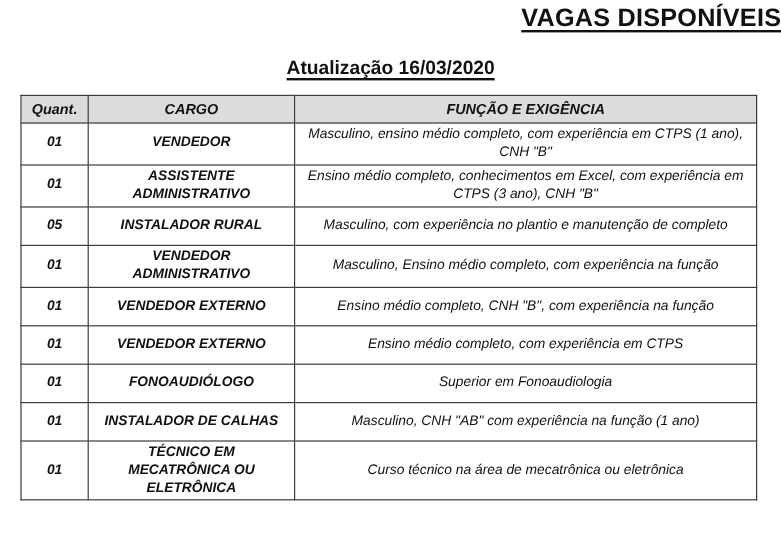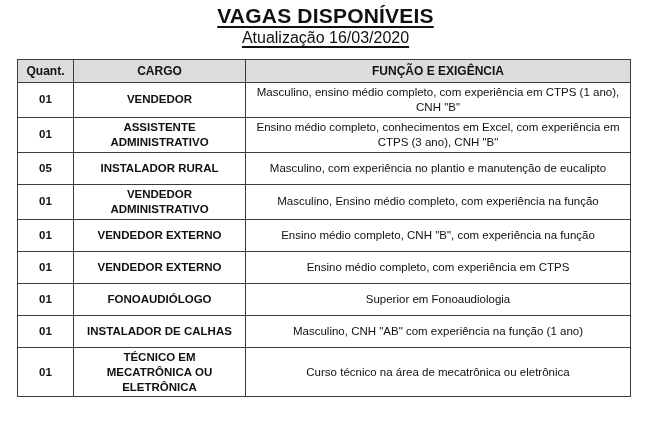--- a/index.html
+++ b/index.html
@@ -5,50 +5,51 @@
   * { margin: 0; padding: 0; box-sizing: border-box; }
   html, body {
     width: 651px; height: 447px;
     background: #ffffff;
     font-family: "Liberation Sans", sans-serif;
     color: #111111;
     overflow: hidden;
   }
   .page { position: relative; width: 651px; height: 447px; padding-top: 4px; }
   .title {
-    text-align: center;
+    text-align: right;
     font-size: 21px;
     font-weight: 700;
     letter-spacing: 0.2px;
   }
   .title span, .subtitle span {
     text-decoration: underline;
     text-decoration-thickness: 2px;
     text-underline-offset: 3px;
   }
   .subtitle {
     text-align: center;
     font-size: 16px;
-    font-weight: 400;
-    margin-top: 1px;
+    font-weight: 700;
+    margin-top: 21px;
   }
   table.vacancies {
     border-collapse: collapse;
     margin: 12px 0 0 17px;
     width: 613px;
     table-layout: fixed;
   }
   table.vacancies col.c-quant  { width: 56px; }
   table.vacancies col.c-cargo  { width: 172px; }
   table.vacancies col.c-funcao { width: 385px; }
   table.vacancies th, table.vacancies td {
     border: 1px solid #3c3c3c;
     text-align: center;
     vertical-align: middle;
     padding: 2px 7px;
+    font-style: italic;
   }
   table.vacancies th {
     background: #dcdcdc;
     font-size: 12px;
     font-weight: 700;
     height: 23px;
   }
   table.vacancies td { height: 32px; font-size: 11.5px; line-height: 1.3; }
   td.quant, td.cargo { font-weight: 700; }
   td.funcao { font-weight: 400; }
@@ -86,21 +87,21 @@
         <td class="funcao">Masculino, ensino médio completo, com experiência em CTPS (1 ano), CNH "B"</td>
       </tr>
       <tr>
         <td class="quant">01</td>
         <td class="cargo">ASSISTENTE ADMINISTRATIVO</td>
         <td class="funcao">Ensino médio completo, conhecimentos em Excel, com experiência em CTPS (3 ano), CNH "B"</td>
       </tr>
       <tr>
         <td class="quant">05</td>
         <td class="cargo">INSTALADOR RURAL</td>
-        <td class="funcao">Masculino, com experiência no plantio e manutenção de eucalipto</td>
+        <td class="funcao">Masculino, com experiência no plantio e manutenção de completo</td>
       </tr>
       <tr>
         <td class="quant">01</td>
         <td class="cargo">VENDEDOR ADMINISTRATIVO</td>
         <td class="funcao">Masculino, Ensino médio completo, com experiência na função</td>
       </tr>
       <tr>
         <td class="quant">01</td>
         <td class="cargo">VENDEDOR EXTERNO</td>
         <td class="funcao">Ensino médio completo, CNH "B", com experiência na função</td>

